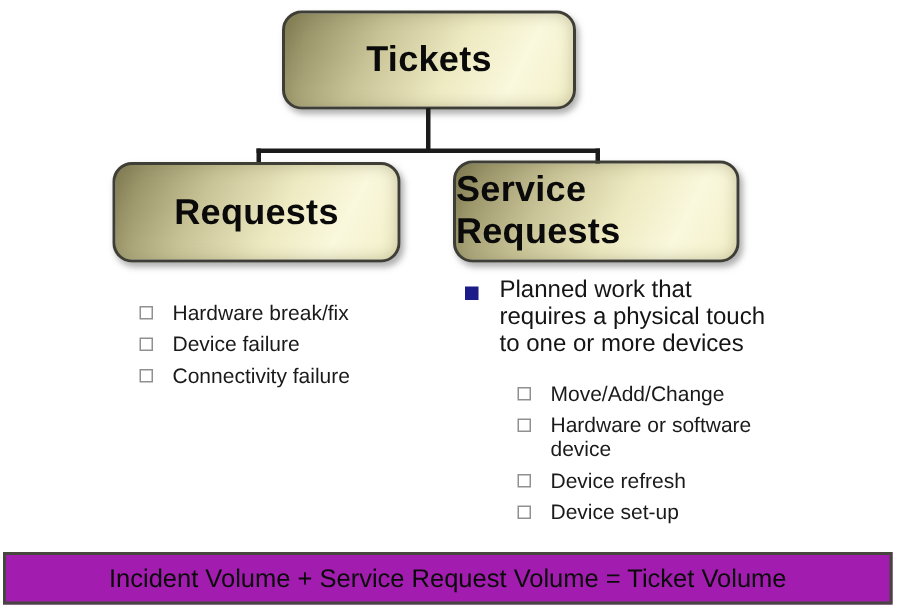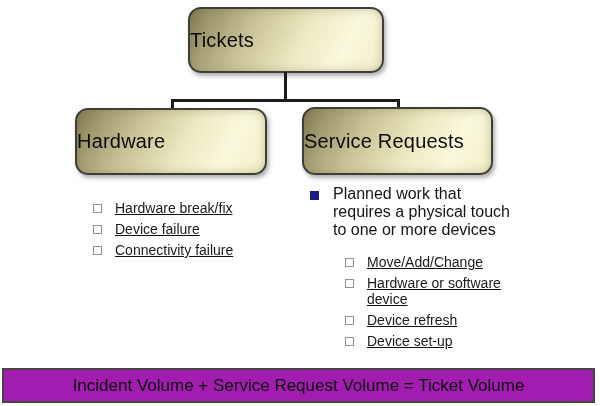--- a/index.html
+++ b/index.html
@@ -19,22 +19,23 @@
     box-sizing: border-box;
     border: 2px solid #3e3e36;
     border-radius: 13px;
     background: linear-gradient(118deg,
       #7e7950 0%, #9b956a 10%, #c9c497 32%,
       #eeeac2 58%, #faf8dd 78%, #f2efc8 100%);
     box-shadow: 2px 3px 4px rgba(110,110,110,0.55),
                 inset 0 0 10px rgba(125,120,80,0.40);
     display: flex;
     align-items: center;
-    font-weight: normal;
-    font-size: 20px;
+    justify-content: center;
+    font-weight: bold;
+    font-size: 24px;
     letter-spacing: 0.2px;
     color: #0a0a0a;
   }
   .node-root    { left: 188px; top: 7px;   width: 196px; height: 66px; }
   .node-left    { left: 75px;  top: 108px; width: 192px; height: 67px; }
   .node-right   { left: 302px; top: 107px; width: 191px; height: 68px; }
 
   
   .line { position: absolute; background: #1b1b1b; }
   .line-v-root  { left: 284px; top: 72px;  width: 3px;   height: 30px; }
@@ -50,21 +51,21 @@
   .lead { display: flex; }
   .lead-sq {
     flex: none;
     width: 9px; height: 9px;
     background: #1b1b8a;
     margin: 6px 15px 0 8px;
   }
   .col-right .lead-sq { margin-left: 10px; margin-right: 14px; }
   .lead-text { font-size: 16px; line-height: 18px; color: #151515; }
 
-  .subs { margin-top: 15px; text-decoration: underline; }
+  .subs { margin-top: 15px; }
   .col-left  .subs { margin-left: 38px; }
   .col-right .subs { margin-left: 45px; }
   .sub-item { display: flex; margin-bottom: 5px; font-size: 14px; line-height: 16px; color: #1a1a1a; }
   .sub-sq {
     flex: none;
     width: 7px; height: 7px;
     background: #ffffff;
     border: 1px solid #909090;
     margin: 4px 13px 0 0;
   }
@@ -94,21 +95,21 @@
   <div class="node node-root">
     <span>Tickets</span>
   </div>
 
   <div class="line line-v-root"></div>
   <div class="line line-h"></div>
   <div class="line line-v-left"></div>
   <div class="line line-v-right"></div>
 
   <div class="node node-left">
-    <span>Hardware</span>
+    <span>Requests</span>
   </div>
   <div class="node node-right">
     <span>Service Requests</span>
   </div>
 
   <div class="col col-left">
     <div class="subs">
       <div class="sub-item">
         <span class="sub-sq"></span>
         <span class="sub-label">Hardware break/fix</span>

